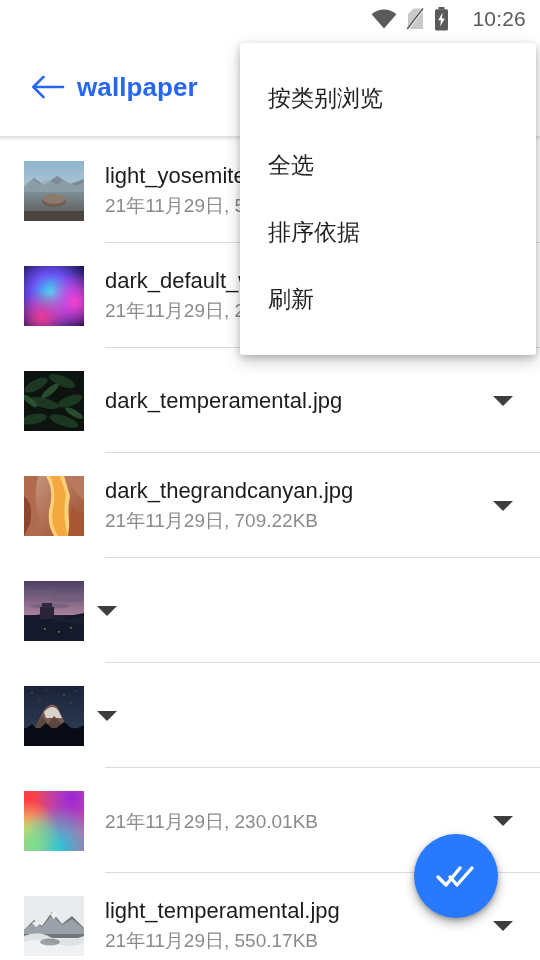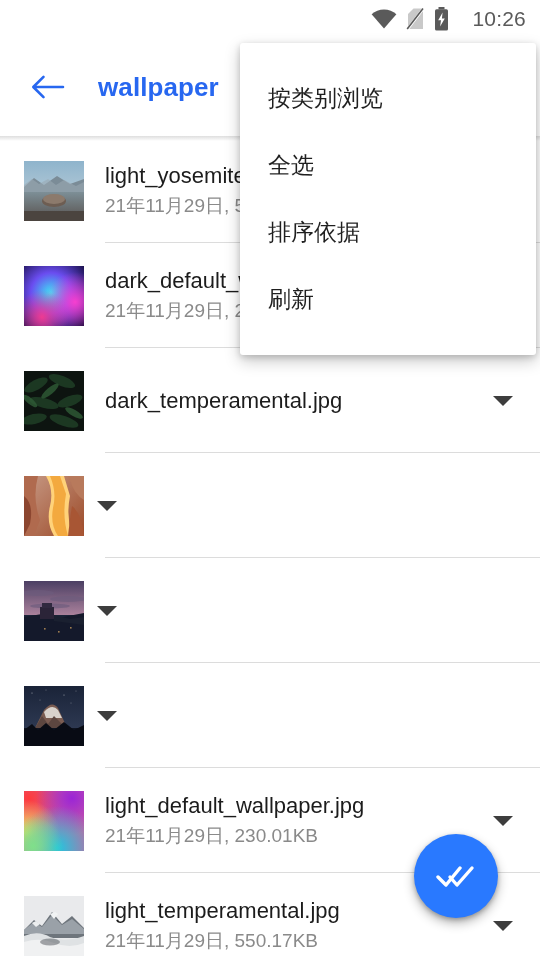--- a/index.html
+++ b/index.html
@@ -40,21 +40,21 @@
     display: flex; align-items: center;
     z-index: 3;
   }
   .back-btn {
     width: 56px; height: 56px; margin-left: 20px;
     display: flex; align-items: center; justify-content: center;
     border-radius: 50%;
     cursor: pointer;
   }
   .app-title {
-    margin-left: 22px;
+    margin-left: 1px;
     font-size: 26px;
     font-weight: bold;
     color: #2767f0;
     white-space: nowrap;
     letter-spacing: .1px;
   }
   .appbar-shadow {
     position: absolute; top: 136px; left: 0;
     width: 540px; height: 5px;
     background: linear-gradient(to bottom, rgba(0,0,0,.13), rgba(0,0,0,0));
@@ -292,20 +292,24 @@
             </linearGradient>
           </defs>
           <rect width="60" height="60" fill="url(#g3)"></rect>
           <path d="M22 0 Q30 14 26 30 Q22 46 30 60 L48 60 Q42 40 46 20 L40 0 Z" fill="#ffd27a"></path>
           <path d="M26 0 Q33 16 29 32 Q26 48 34 60 L44 60 Q38 40 42 18 L36 0 Z" fill="#f3a93f"></path>
           <path d="M0 0 L14 0 Q8 22 16 44 L10 60 L0 60 Z" fill="#b06a4e"></path>
           <path d="M0 20 Q10 28 6 48 L0 60 Z" fill="#8c4630"></path>
           <path d="M44 0 L60 0 L60 24 Q50 18 46 4 Z" fill="#b87a5c"></path>
           <path d="M48 30 Q58 38 60 60 L44 60 Q46 42 48 30 Z" fill="#a85634"></path>
         </svg>
+      </div>
+      <div class="row-text">
+        <div class="fname">dark_thegrandcanyan.jpg</div>
+        <div class="fmeta">21年11月29日, 709.22KB</div>
       </div>
       <div class="row-caret">
           <div class="caret-tri"></div>
         </div>
     </div>
 
     <div class="row">
       <div class="thumb">
         <svg viewBox="0 0 60 60" preserveAspectRatio="none">
           <defs>
@@ -395,21 +399,20 @@
           </defs>
           <rect width="60" height="60" fill="#d0609c"></rect>
           <rect width="60" height="60" fill="url(#g6r)"></rect>
           <rect width="60" height="60" fill="url(#g6p)"></rect>
           <rect width="60" height="60" fill="url(#g6y)"></rect>
           <rect width="60" height="60" fill="url(#g6c)"></rect>
           <rect width="60" height="60" fill="url(#g6g)"></rect>
         </svg>
       </div>
       <div class="row-text">
-        <div class="fname">light_default_wallpaper.jpg</div>
         <div class="fmeta">21年11月29日, 230.01KB</div>
       </div>
       <div class="row-caret">
           <div class="caret-tri"></div>
         </div>
     </div>
 
     <div class="row">
       <div class="thumb">
         <svg viewBox="0 0 60 60" preserveAspectRatio="none">

